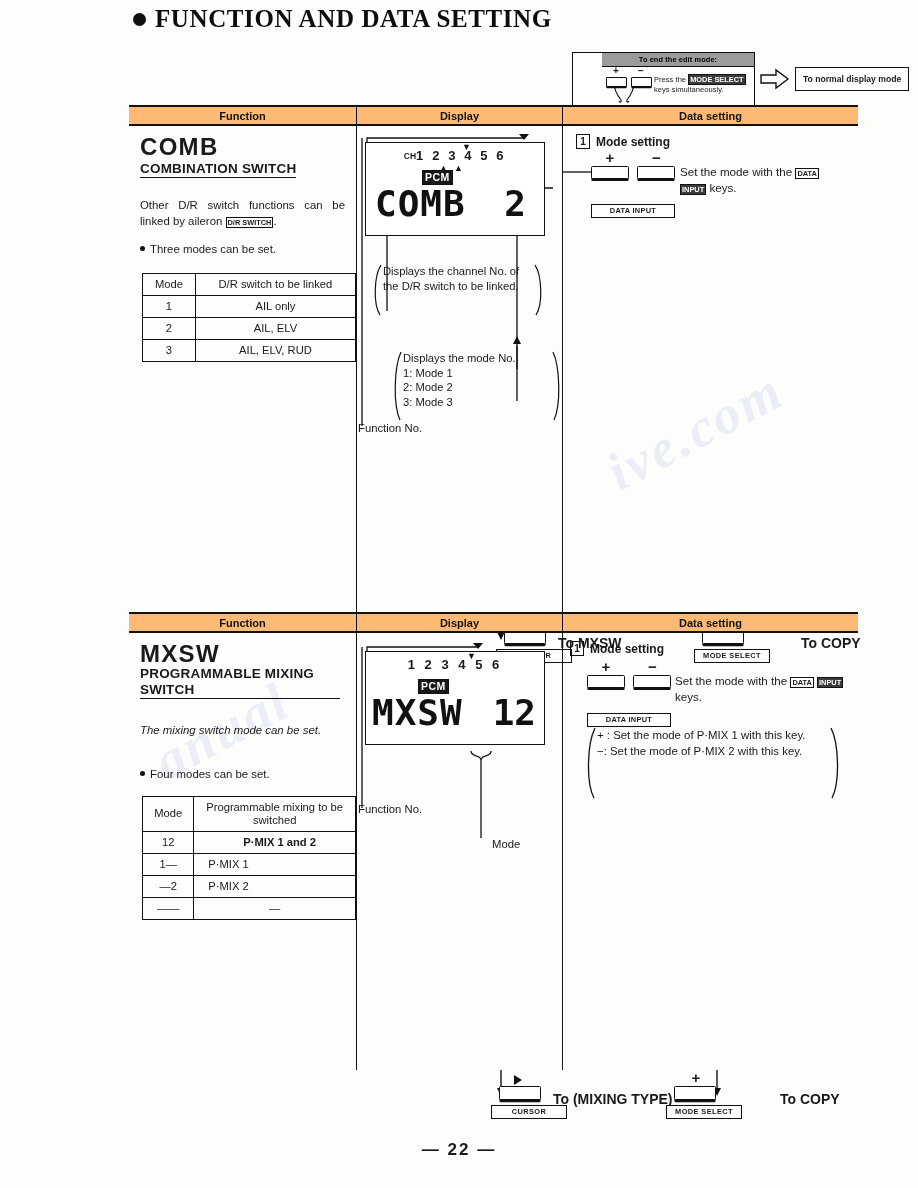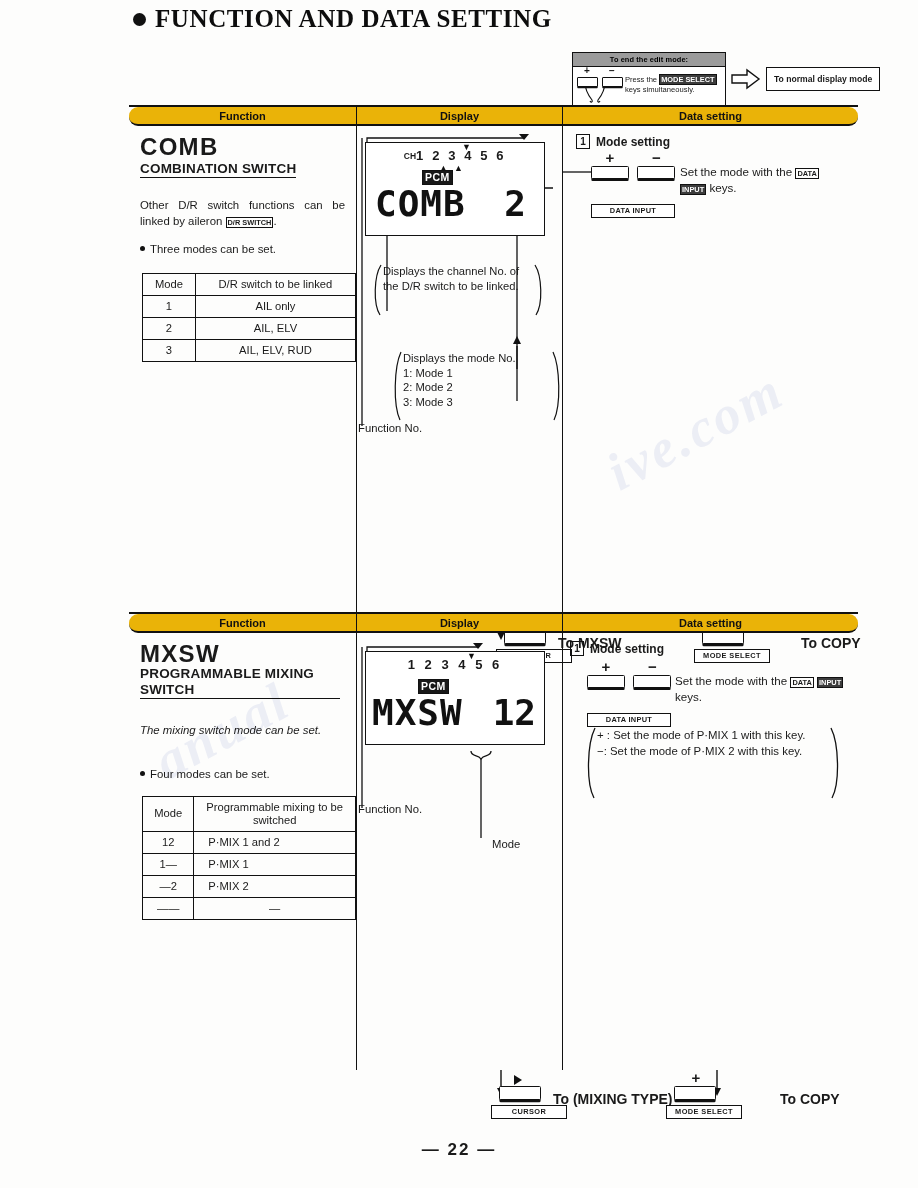--- a/index.html
+++ b/index.html
@@ -36,20 +36,21 @@
 
   
   .endedit-wrap {
     position: absolute; left: 572px; top: 52px;
     display: flex; align-items: center;
   }
   .endedit-box {
     width: 152px;
     border: 1.4px solid #111;
     background: #fff;
+    padding-left: 29px;
   }
   .endedit-head {
     background: #9b9b9b;
     color: #000;
     font-size: 7.4px; font-weight: bold;
     text-align: center;
     padding: 1.5px 0 2px 0;
     border-bottom: 1.2px solid #111;
     letter-spacing: 0.1px;
   }
@@ -93,23 +94,22 @@
     border: 1.4px solid #111; background: #fff;
     font-size: 8.6px; font-weight: bold;
     padding: 6px 7px; line-height: 10px;
   }
 
   
   .sec { position: absolute; left: 129px; width: 729px; }
   .rule-top { border-top: 2.4px solid #111; }
   .colhead {
     display: flex; height: 17px;
-    background: #eab308;
+    background: #fdba74;
     border-bottom: 2.2px solid #111;
-    border-radius: 9px;
   }
   .colhead > div {
     display: flex; align-items: center; justify-content: center;
     font-size: 11px; font-weight: bold; color: #111;
   }
   .c1 { width: 227px; border-right: 1.6px solid #111; }
   .c2 { width: 205px; border-right: 1.6px solid #111; }
   .c3 { flex: 1; }
 
   .body-row { display: flex; position: relative; }
@@ -522,21 +522,21 @@
         </div>
 
         <table class="modet" style="margin-top:14px;">
           <tbody>
               <tr>
             <td class="mcol">Mode</td>
             <td class="dcol">Programmable mixing to be switched</td>
           </tr>
           <tr>
             <td class="mcol">12</td>
-            <td class="dcol" style="text-align:left;padding-left:14px;">P·MIX 1 and 2</td>
+            <td class="dcol" style="text-align:center;padding-left:14px;font-weight:bold;">P·MIX 1 and 2</td>
           </tr>
           <tr>
             <td class="mcol">1—</td>
             <td class="dcol" style="text-align:left;padding-left:14px;">P·MIX 1</td>
           </tr>
           <tr>
             <td class="mcol">—2</td>
             <td class="dcol" style="text-align:left;padding-left:14px;">P·MIX 2</td>
           </tr>
           <tr>

